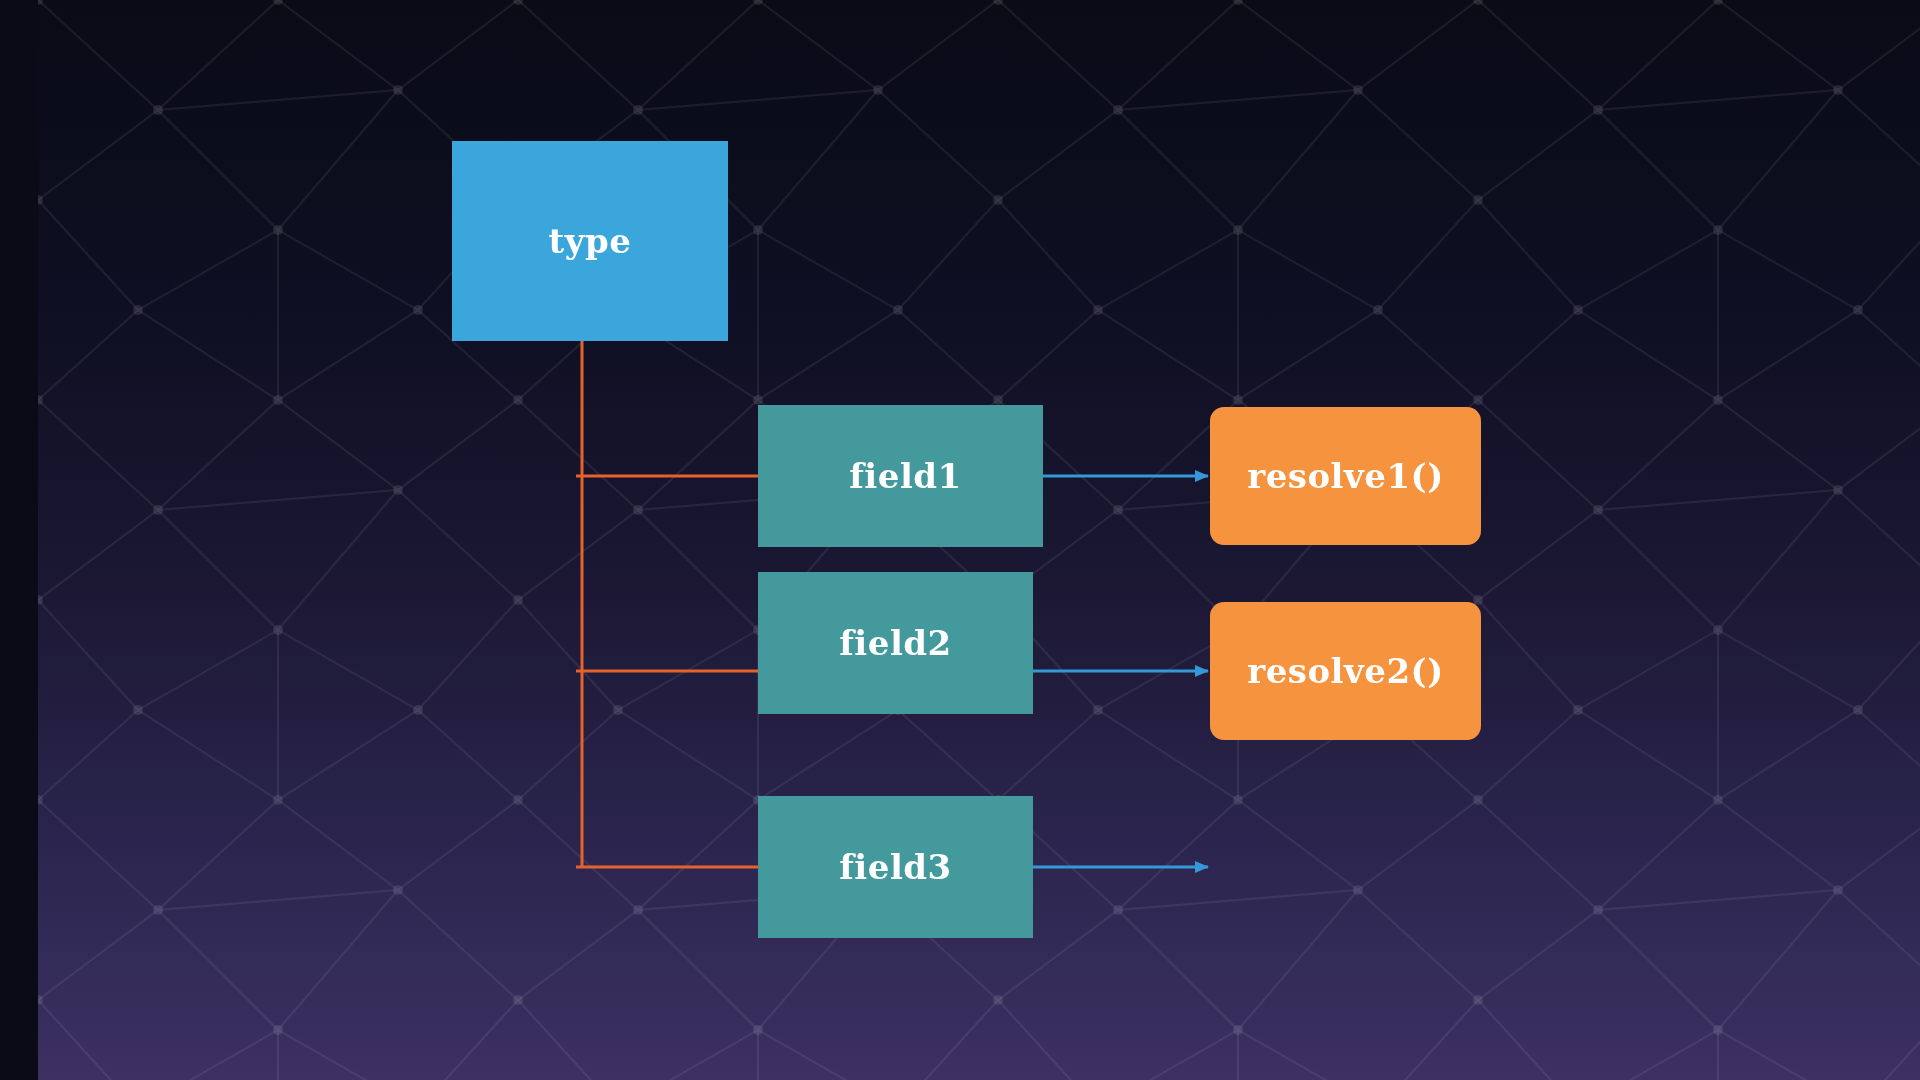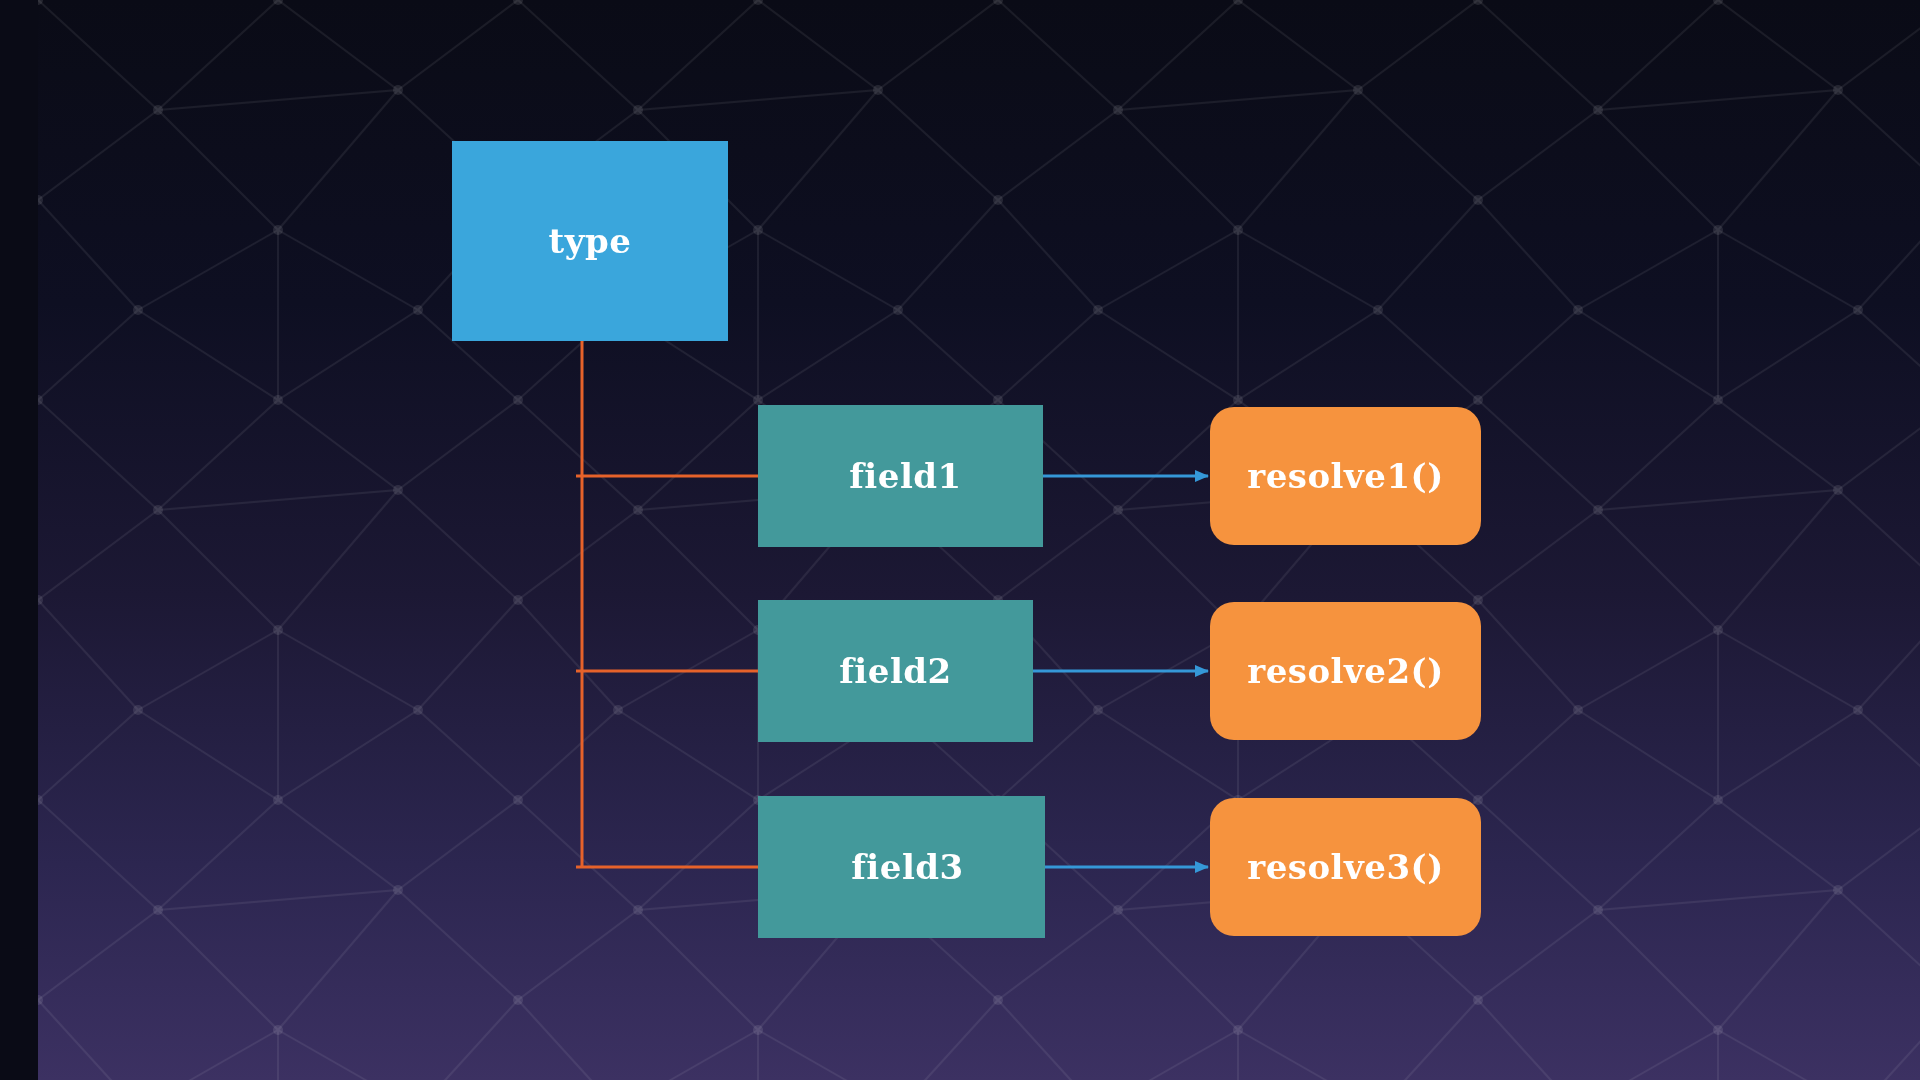--- a/index.html
+++ b/index.html
@@ -49,24 +49,24 @@
   }
   .node-field {
     left: 720px;
     width: 275px;
     height: 142px;
   }
   .node-resolver {
     left: 1172px;
     width: 271px;
     height: 138px;
-    border-radius: 24px;
+    border-radius: 14px;
   }
   .field-row1 { top: 405px; padding-left: 10px; }
-  .field-row2 { top: 600px; }
+  .field-row2 { top: 572px; }
   .field-row3 { top: 796px; }
   .resolver-row1 { top: 407px; }
   .resolver-row2 { top: 602px; }
   .resolver-row3 { top: 798px; }
 </style>
 </head>
 <body>
 
 <div class="stage">
 
@@ -119,27 +119,24 @@
   <div class="node node-type" style="background-color: rgb(58, 166, 220);">
     <span>type</span>
   </div>
 
   <div class="node node-field field-row1" style="background-color: rgb(67, 153, 155);">
     <span>field1</span>
   </div>
   <div class="node node-field field-row2" style="background-color: rgb(67, 153, 155);">
     <span>field2</span>
   </div>
-  <div class="node node-field field-row3" style="background-color: rgb(67, 153, 155); padding-left: 12px;">
+  <div class="node node-field field-row3" style="background-color: rgb(67, 153, 155);">
     <span>field3</span>
   </div>
 
   <div class="node node-resolver resolver-row1" style="background-color: rgb(246, 147, 62);">
     <span>resolve1()</span>
   </div>
   <div class="node node-resolver resolver-row2" style="background-color: rgb(246, 147, 62); justify-content: center;">
     <span>resolve2()</span>
   </div>
-  <div class="node node-resolver resolver-row3" style="background-color: rgb(246, 147, 62);">
-    <span>resolve3()</span>
-  </div>
 
 </div>
 
 </body></html>

